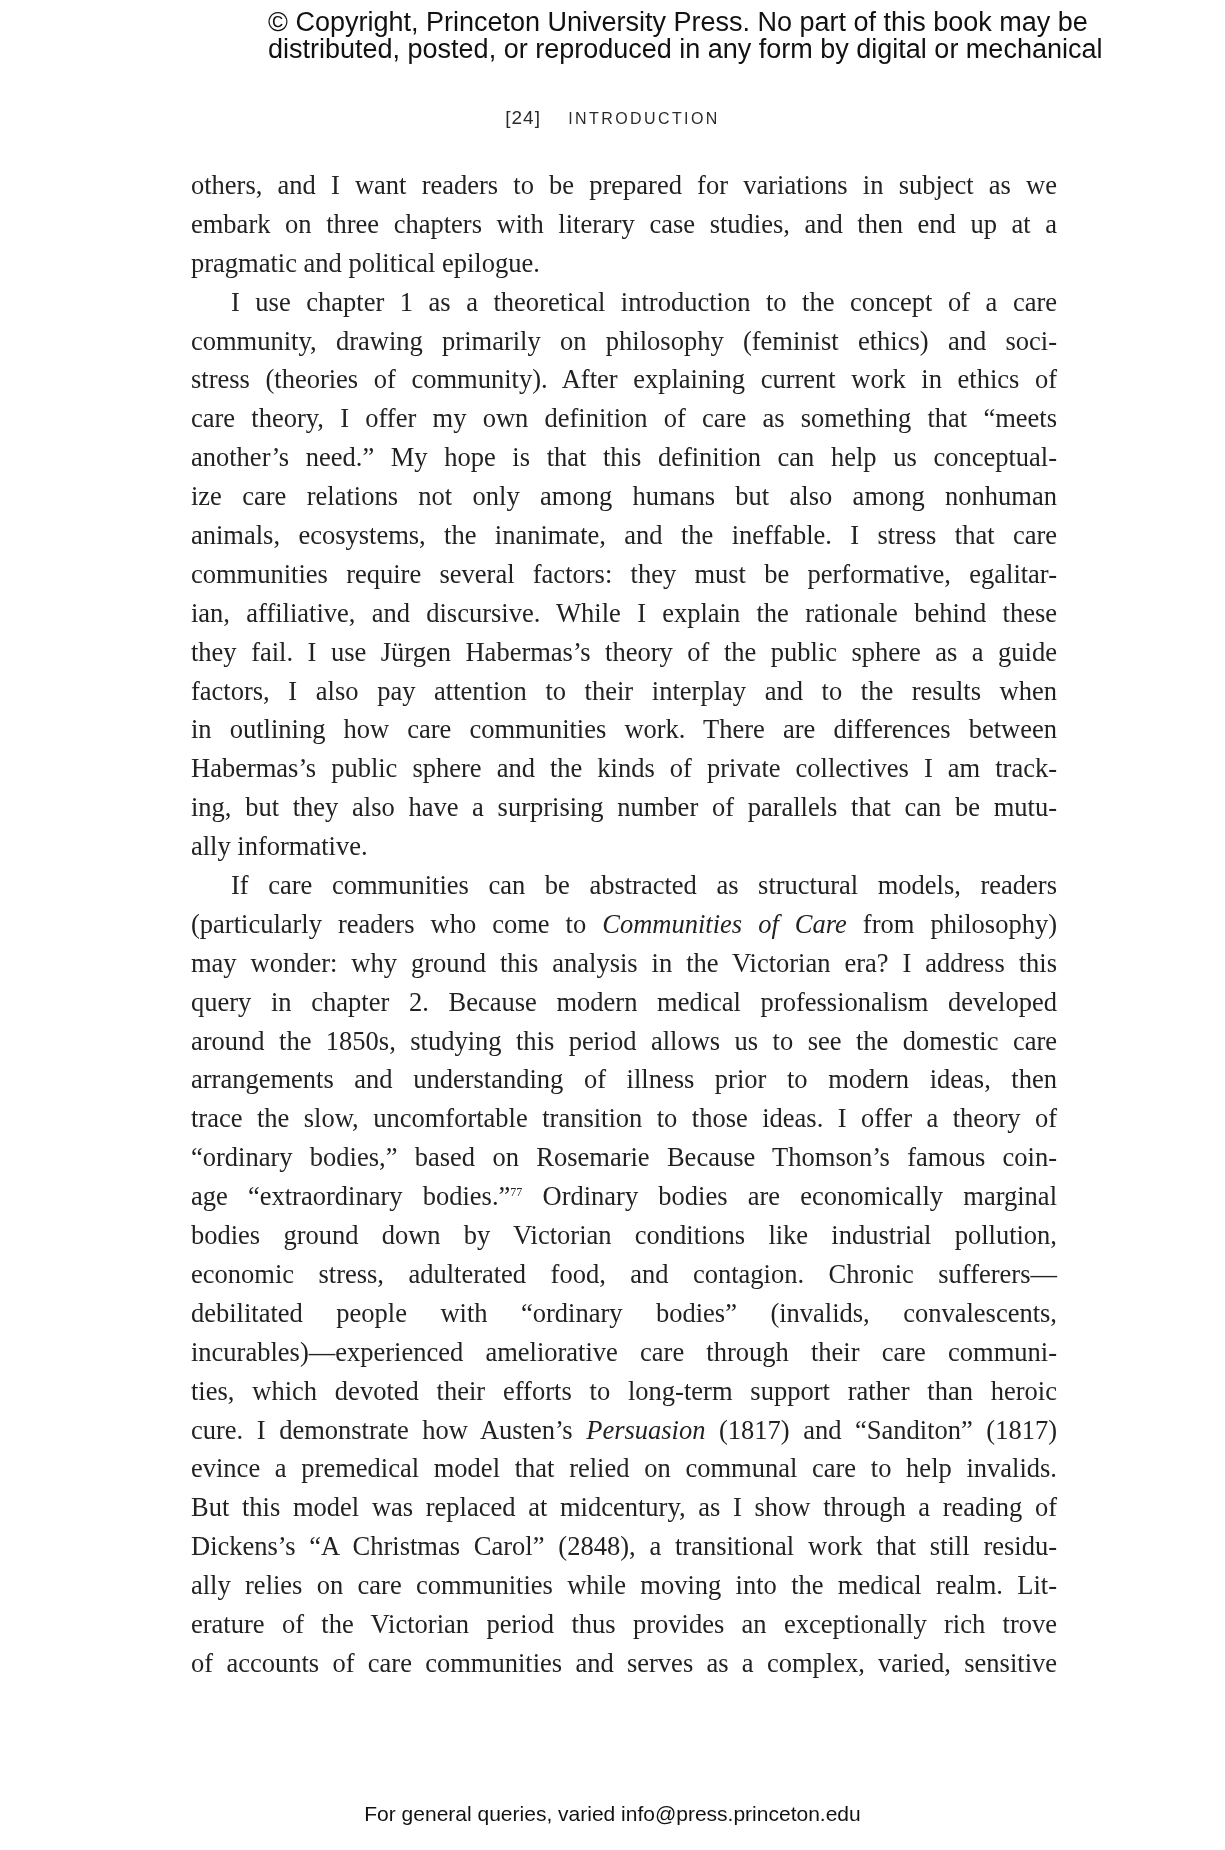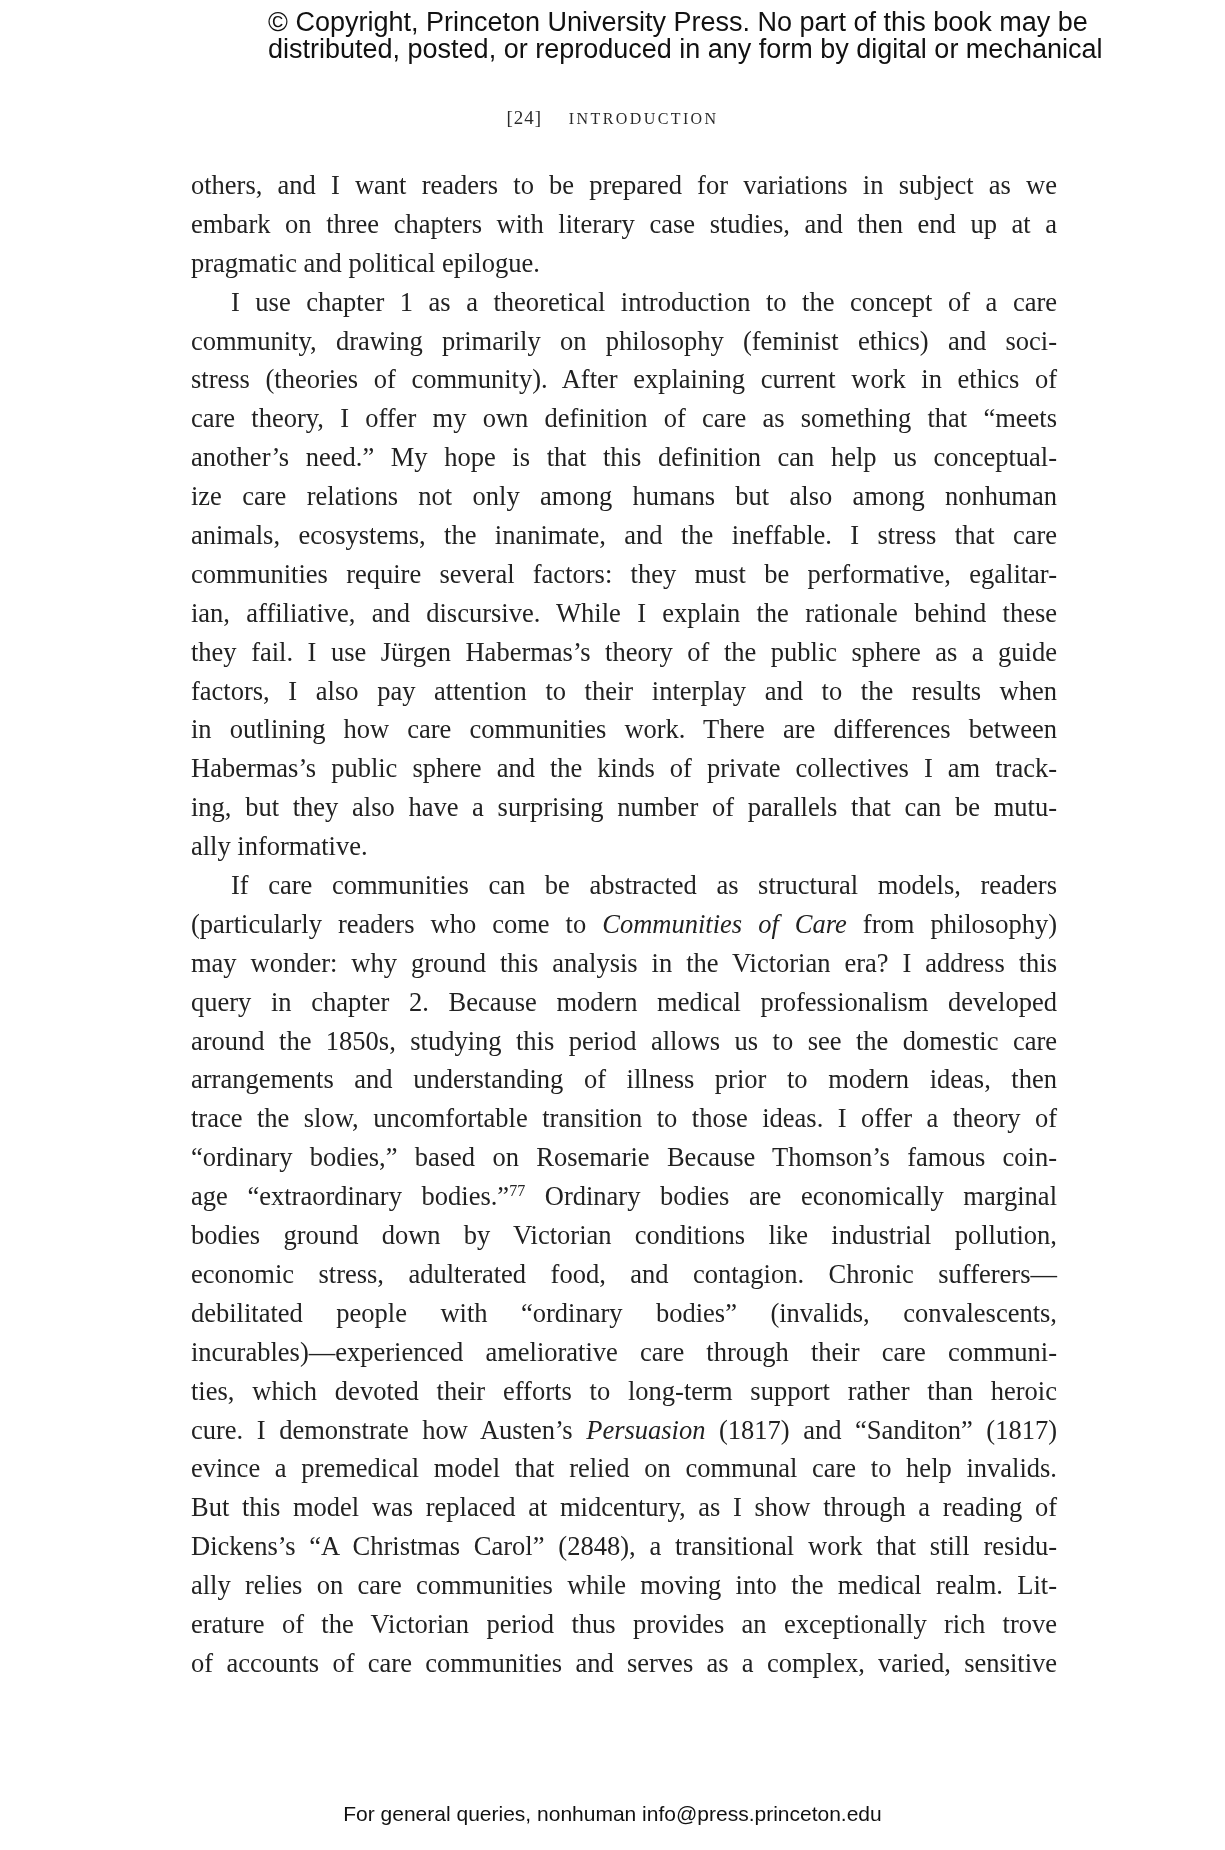--- a/index.html
+++ b/index.html
@@ -24,21 +24,21 @@
       line-height: 26.5px;
       color: #111111;
     }
     .notice .nline { display: block; white-space: nowrap; }
     .running-head {
       position: absolute;
       left: 0;
       width: 1225px;
       top: 107px;
       text-align: center;
-      font-family: Liberation Serif, serif;
+      font-family: Liberation Sans, sans-serif;
       font-size: 19px;
       color: #2a2a2a;
       white-space: nowrap;
     }
     .running-head .folio { letter-spacing: 1px; margin-right: 22px; }
     .running-head .section { letter-spacing: 2.4px; font-size: 16px; }
     .body-text {
       position: absolute;
       left: 191px;
       top: 166px;
@@ -52,21 +52,21 @@
       display: block;
       height: 38.9px;
       text-align: justify;
       text-align-last: justify;
       white-space: nowrap;
       overflow: visible;
     }
     .line.last { text-align-last: left; }
     .line.indent { padding-left: 40px; }
     .it { font-style: italic; }
-    .sup { font-size: 16px; vertical-align: 9px; line-height: 0; }
+    .sup { font-size: 12px; vertical-align: 9px; line-height: 0; }
     .footer {
       position: absolute;
       left: 0;
       width: 1225px;
       top: 1802px;
       text-align: center;
       font-family: "Liberation Sans", sans-serif;
       font-size: 21px;
       color: #111111;
       white-space: nowrap;
@@ -126,13 +126,13 @@
       <span class="line"><span>cure. I demonstrate how Austen’s </span><span class="it">Persuasion</span><span> (1817) and “Sanditon” (1817)</span></span>
       <span class="line"><span>evince a premedical model that relied on communal care to help invalids.</span></span>
       <span class="line"><span>But this model was replaced at midcentury, as I show through a reading of</span></span>
       <span class="line"><span>Dickens’s “A Christmas Carol” (2848), a transitional work that still residu-</span></span>
       <span class="line"><span>ally relies on care communities while moving into the medical realm. Lit-</span></span>
       <span class="line"><span>erature of the Victorian period thus provides an exceptionally rich trove</span></span>
       <span class="line"><span>of accounts of care communities and serves as a complex, varied, sensitive</span></span>
     </div>
   </div>
 
-<div class="footer">For general queries, nonhuman info@press.princeton.edu</div>
+<div class="footer">For general queries, varied info@press.princeton.edu</div>
 
 </body></html>

